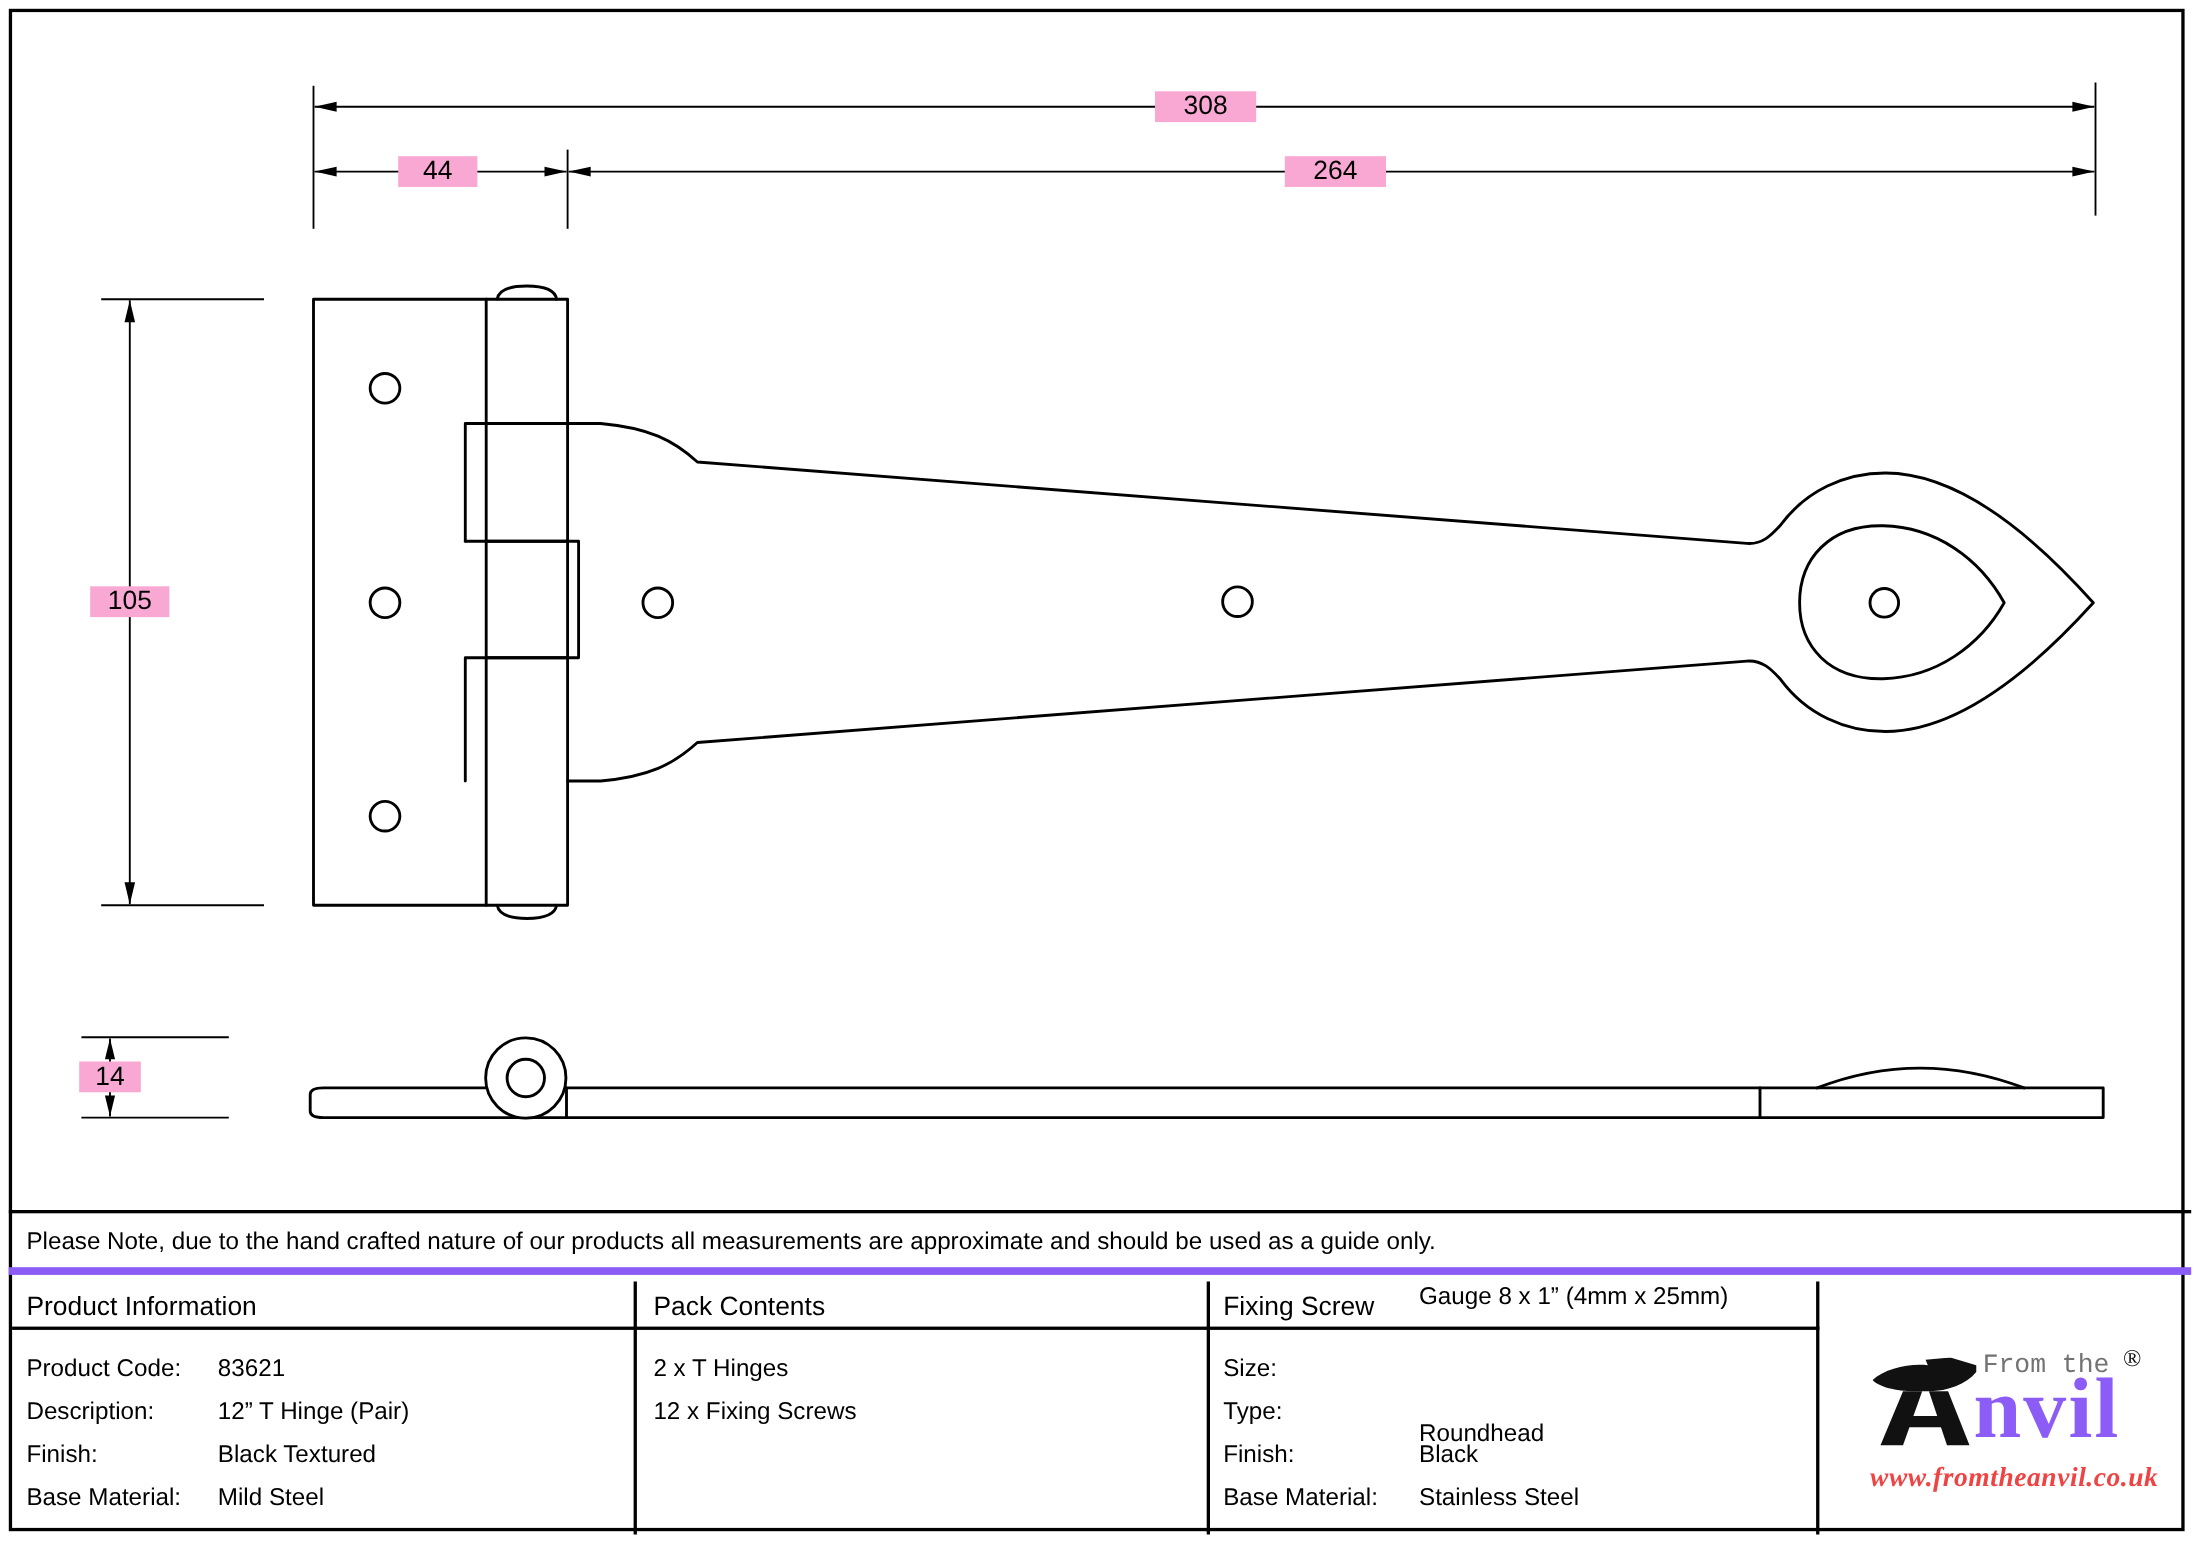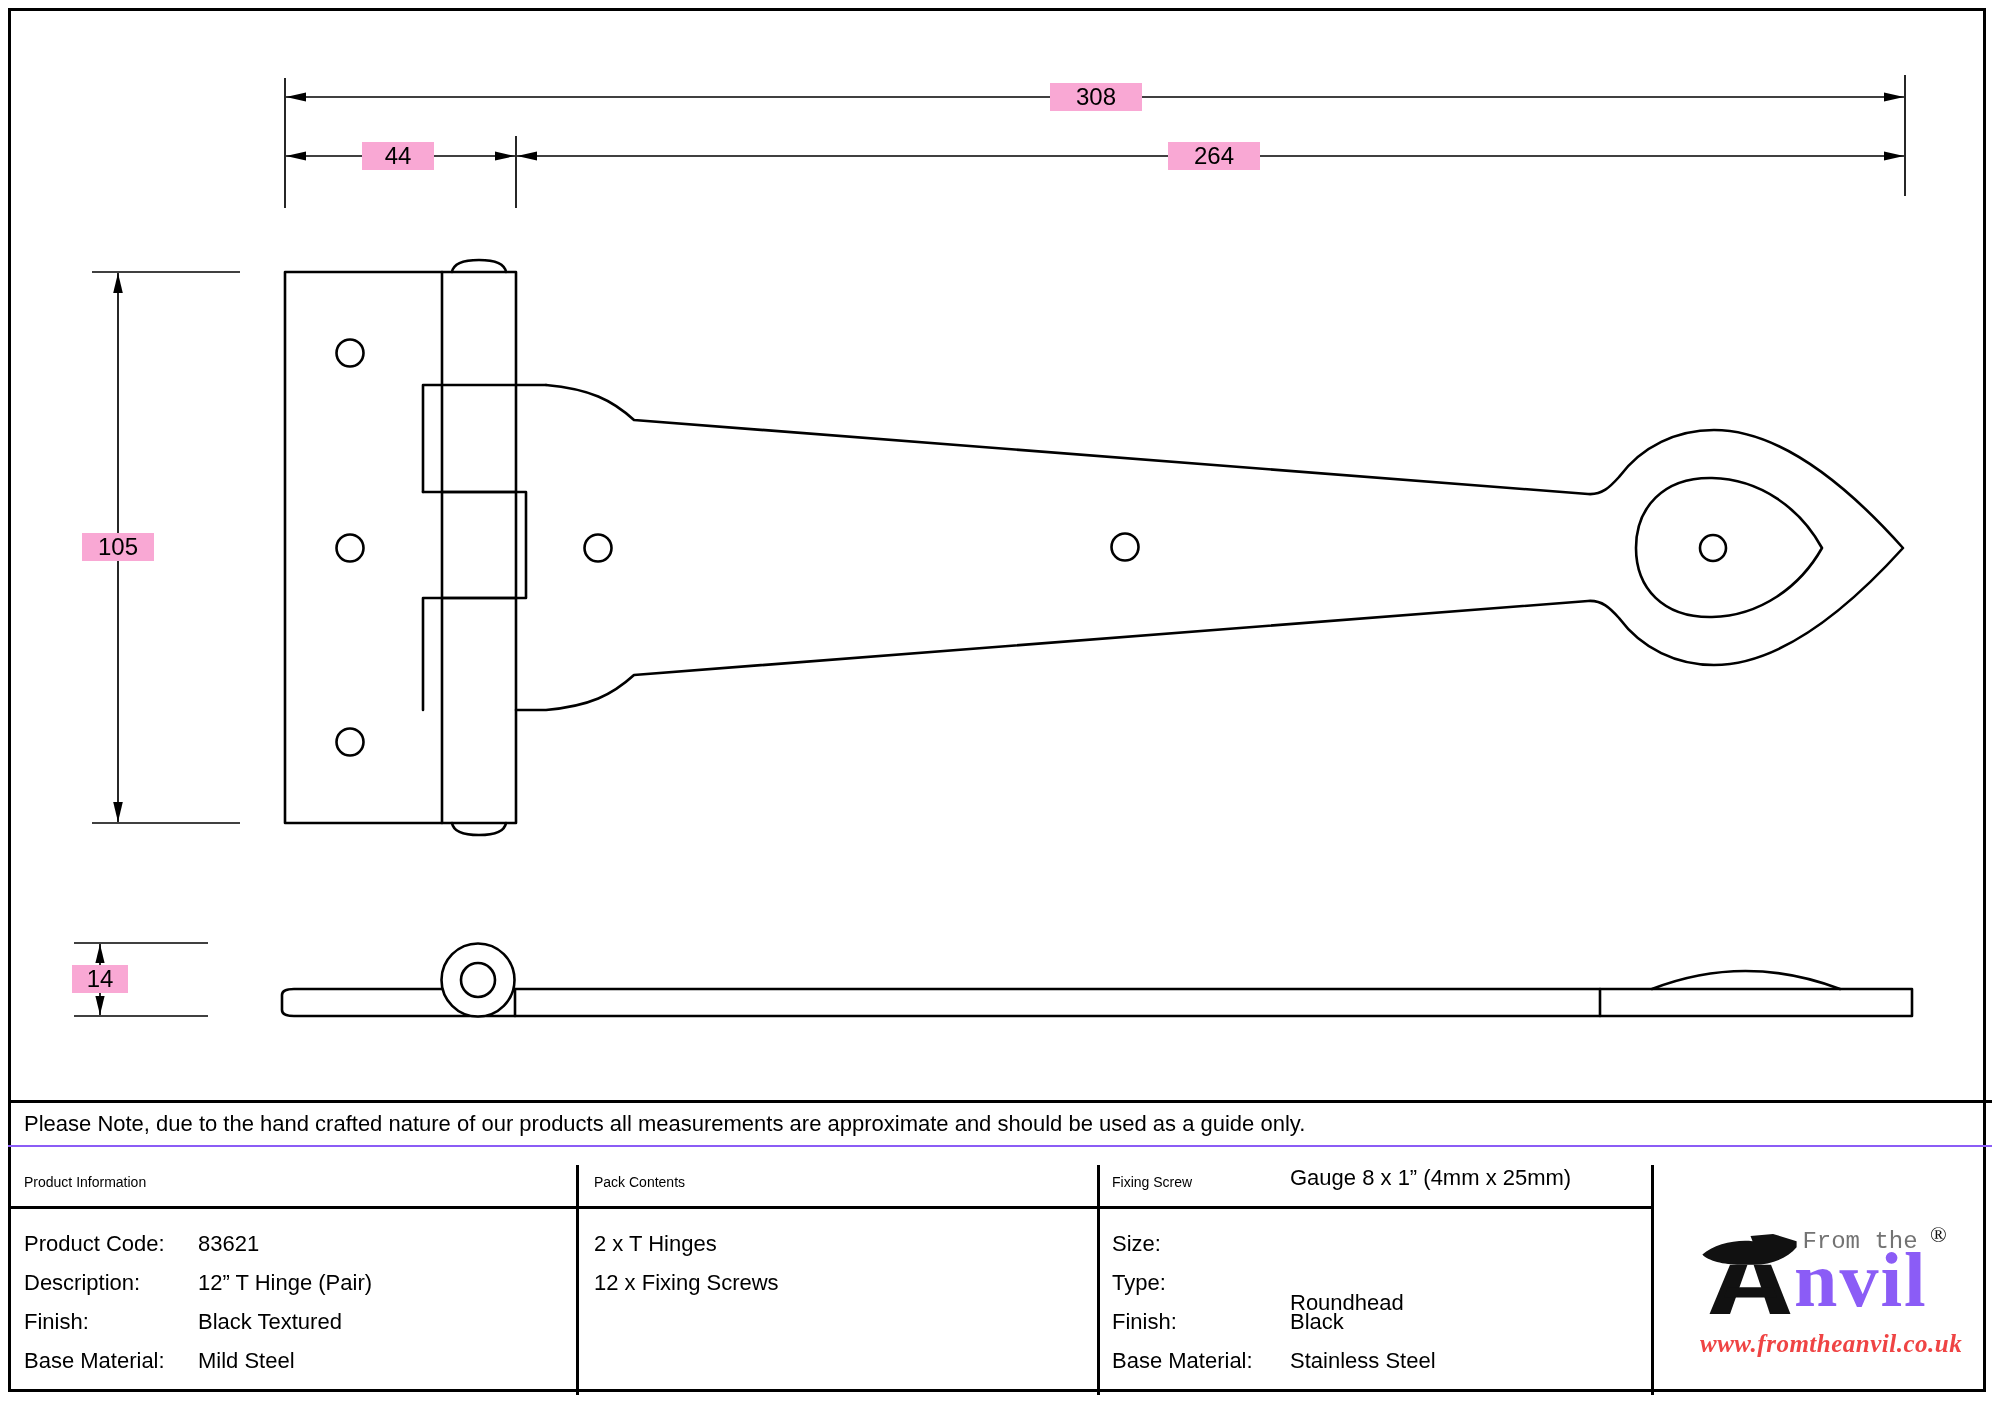--- a/index.html
+++ b/index.html
@@ -4,28 +4,28 @@
 <style>
   html,body{margin:0;padding:0;background:#fff;}
   #sheet{position:relative;width:2000px;height:1406px;background:#ffffff;
          font-family:"Liberation Sans",sans-serif;color:#000;overflow:hidden;}
   #frame{position:absolute;left:8px;top:8px;width:1978px;height:1384px;
          border:3px solid #000;box-sizing:border-box;}
   svg.draw{position:absolute;left:0;top:0;}
   .dimtext{position:absolute;background:#f9a8d4;text-align:center;
            font-size:24px;line-height:28px;color:#000;}
   
-  #note-row{position:absolute;left:8px;top:1100px;width:1984px;height:47px;
-            border-top:3px solid #000;border-bottom:2px solid #8b5cf6;box-sizing:border-box;
+  #note-row{position:absolute;left:8px;top:1100px;width:1984px;height:59px;
+            border-top:3px solid #000;border-bottom:7px solid #8b5cf6;box-sizing:border-box;
             display:flex;align-items:center;}
   #note-row .txt{padding-left:16px;font-size:22px;}
   
   .vline{position:absolute;background:#000;width:3px;}
   .hline{position:absolute;background:#000;height:3px;}
-  .cellhead{position:absolute;font-size:14px;}
+  .cellhead{position:absolute;font-size:24px;}
   .lbl,.val,.item{position:absolute;font-size:22px;white-space:nowrap;}
   
   #logo{position:absolute;left:1700px;top:1218px;width:250px;height:150px;}
   #logo .fromthe{position:absolute;left:96px;top:10px;width:128px;text-align:center;
         font-family:Liberation Mono, monospace;font-size:24px;color:#737373;}
   #logo .nvil{position:absolute;left:94px;top:22px;font-family:"Liberation Serif",serif;
         font-weight:700;font-size:78px;line-height:80px;letter-spacing:2px;color:#8b5cf6;}
   #logo .reg{position:absolute;left:230px;top:4px;font-family:"Liberation Serif",serif;
         font-size:22px;color:#111;}
   #logo .url{position:absolute;left:0px;top:112px;width:250px;text-align:center;

